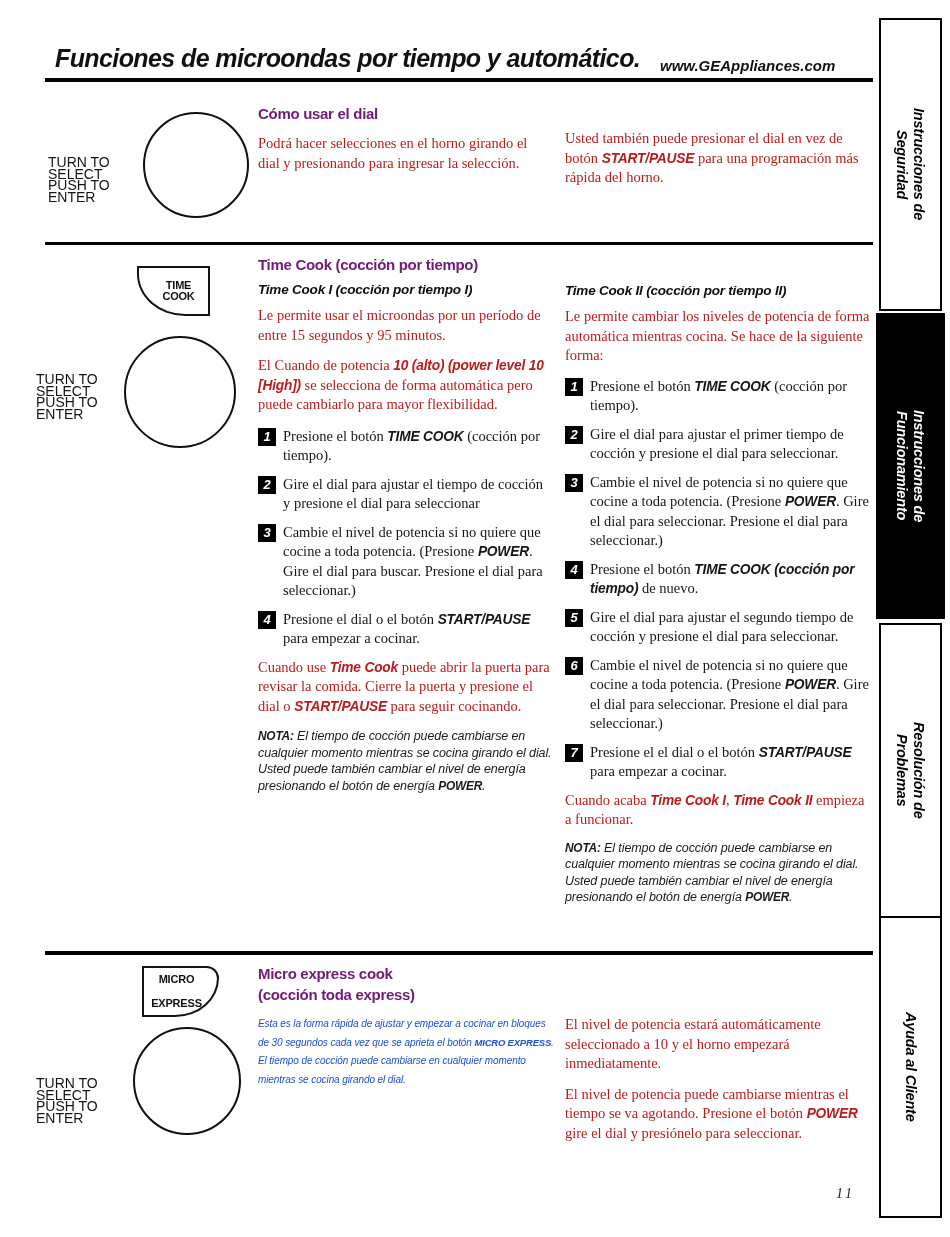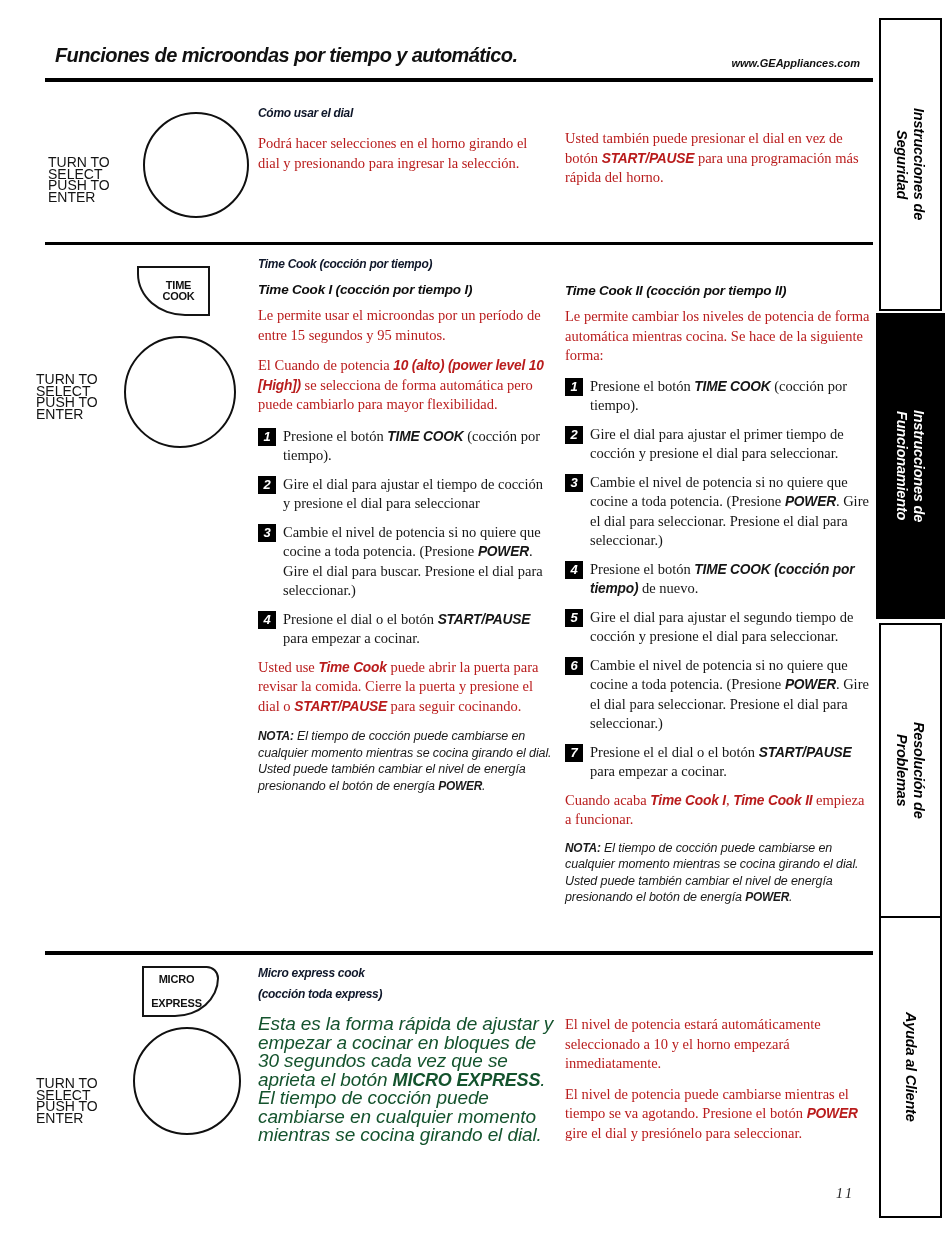--- a/index.html
+++ b/index.html
@@ -2,23 +2,23 @@
 <html><head>
 <meta charset="utf-8">
 <style>
   * { margin:0; padding:0; box-sizing:border-box; }
   html,body { background:#e8e8e8; }
   body { width:950px; height:1237px; font-family:"Liberation Serif", serif; color:#111; }
   .page { position:absolute; left:0; top:0; width:950px; height:1237px; background:#fff; overflow:hidden; }
 
   
   .title { position:absolute; left:55px; top:44px; font-family:"Liberation Sans", sans-serif;
-           font-weight:bold; font-style:italic; font-size:20px; letter-spacing:-0.6px; white-space:nowrap; }
-  .website { position:absolute; left:660px; top:57px; width:200px; text-align:right;
-             font-family:"Liberation Sans", sans-serif; font-weight:bold; font-style:italic; font-size:11px; }
+           font-weight:bold; font-style:italic; font-size:25px; letter-spacing:-0.6px; white-space:nowrap; }
+  .website { position:absolute; left:660px; top:57px; width:200px; text-align:left;
+             font-family:"Liberation Sans", sans-serif; font-weight:bold; font-style:italic; font-size:15px; }
   .rule { position:absolute; left:45px; width:828px; background:#000; }
   .rule-header { top:78px; height:4px; }
   .rule-mid { top:242px; height:2.5px; }
   .rule-low { top:951px; height:4px; }
 
   
   .dial { position:absolute; border:2.5px solid #101010; border-radius:50%; background:#fff; }
   .dial-1 { left:143px; top:112px; width:106px; height:106px; }
   .dial-2 { left:124px; top:336px; width:112px; height:112px; }
   .dial-3 { left:133px; top:1027px; width:108px; height:108px; }
@@ -28,29 +28,29 @@
   .dl-2 { left:36px; top:374px; width:84px; }
   .dl-3 { left:36px; top:1078px; width:84px; }
   .pad-btn { position:absolute; border:2.5px solid #141414; background:#fff;
              font-family:"Liberation Sans", sans-serif; font-weight:bold; font-size:11px; line-height:11.5px;
              display:flex; flex-direction:column; align-items:center; justify-content:center; letter-spacing:-0.2px; }
   .btn-timecook { left:137px; top:266px; width:73px; height:50px; border-bottom-left-radius:48px 42px; padding-left:10px; }
   .btn-micro { left:142px; top:966px; width:77px; height:51px; border-bottom-right-radius:50px 44px; border-top-right-radius:14px; padding-right:8px;gap:12px; }
 
   
   .col { position:absolute; }
-  .h1 { font-family:"Liberation Sans", sans-serif; font-weight:bold; font-style:italic;
-        font-size:12px; letter-spacing:-0.3px; line-height:21px; color:#0f172a; }
+  .h1 { font-family:"Liberation Sans", sans-serif; font-weight:bold; 
+        font-size:15px; letter-spacing:-0.3px; line-height:21px; color:#701a75; }
   .h2 { font-family:Liberation Sans, sans-serif; font-weight:bold; font-style:italic;
         font-size:13.5px; letter-spacing:-0.2px; line-height:17px; color:#0d0d0d; }
   .body-p { font-size:14.5px; line-height:19.5px; color:#b91c1c; }
   .nota-p { font-family:"Liberation Sans", sans-serif; font-style:italic; font-size:12.5px;
             line-height:16.5px; color:#1a1a1a; letter-spacing:-0.1px; }
-  .italic-sans-p { font-family:"Liberation Sans", sans-serif; font-style:italic; font-size:19px;
-                   line-height:18.5px; color:#14532d; letter-spacing:-0.1px; }
+  .italic-sans-p { font-family:"Liberation Sans", sans-serif; font-style:italic; font-size:10px;
+                   line-height:18.5px; color:#1d4ed8; letter-spacing:-0.1px; }
   .em { font-family:"Liberation Sans", sans-serif; font-weight:bold; font-style:italic;
         font-size:0.95em; letter-spacing:-0.2px; }
   .mb6 { margin-bottom:6px; } .mb8 { margin-bottom:8px; } .mb10 { margin-bottom:10px; }
   .mb11 { margin-bottom:11px; } .mb12 { margin-bottom:12px; }
 
   .steps { display:block; }
   .step { display:flex; gap:7px; margin-bottom:9px; }
   .step .badge { flex:0 0 auto; width:18px; height:18px; background:#000; color:#fff; text-align:center;
                  font-family:"Liberation Sans", sans-serif; font-weight:bold; font-style:italic;
                  font-size:13px; line-height:18px; margin-top:1px; }
@@ -126,21 +126,21 @@
         <div class="step">
           <span class="badge">3</span>
           <p class="step-text"><span>Cambie el nivel de potencia si no quiere que cocine a toda potencia. (Presione </span><span class="em">POWER</span><span>. Gire el dial para buscar. Presione el dial para seleccionar.)</span></p>
         </div>
 
         <div class="step">
           <span class="badge">4</span>
           <p class="step-text"><span>Presione el dial o el botón </span><span class="em">START/PAUSE</span><span> para empezar a cocinar.</span></p>
         </div>
       </div>
-    <p class="body-p mb12" style="margin-top:3px;"><span>Usted use </span><span class="em">Time Cook</span><span> puede abrir la puerta para revisar la comida. Cierre la puerta y presione el dial o </span><span class="em">START/PAUSE</span><span> para seguir cocinando.</span></p>
+    <p class="body-p mb12" style="margin-top:3px;"><span>Cuando use </span><span class="em">Time Cook</span><span> puede abrir la puerta para revisar la comida. Cierre la puerta y presione el dial o </span><span class="em">START/PAUSE</span><span> para seguir cocinando.</span></p>
     <p class="nota-p"><span class="em">NOTA:</span><span> El tiempo de cocción puede cambiarse en cualquier momento mientras se cocina girando el dial. Usted puede también cambiar el nivel de energía presionando el botón de energía </span><span class="em">POWER</span><span>.</span></p>
   </div>
 
   <div class="col" style="left:565px; top:282px; width:308px;">
     <div class="h2 mb8">Time Cook II (cocción por tiempo II)</div>
     <p class="body-p mb11"><span>Le permite cambiar los niveles de potencia de forma automática mientras cocina. Se hace de la siguiente forma:</span></p>
     <div class="steps">
 
         <div class="step">
           <span class="badge">1</span>

